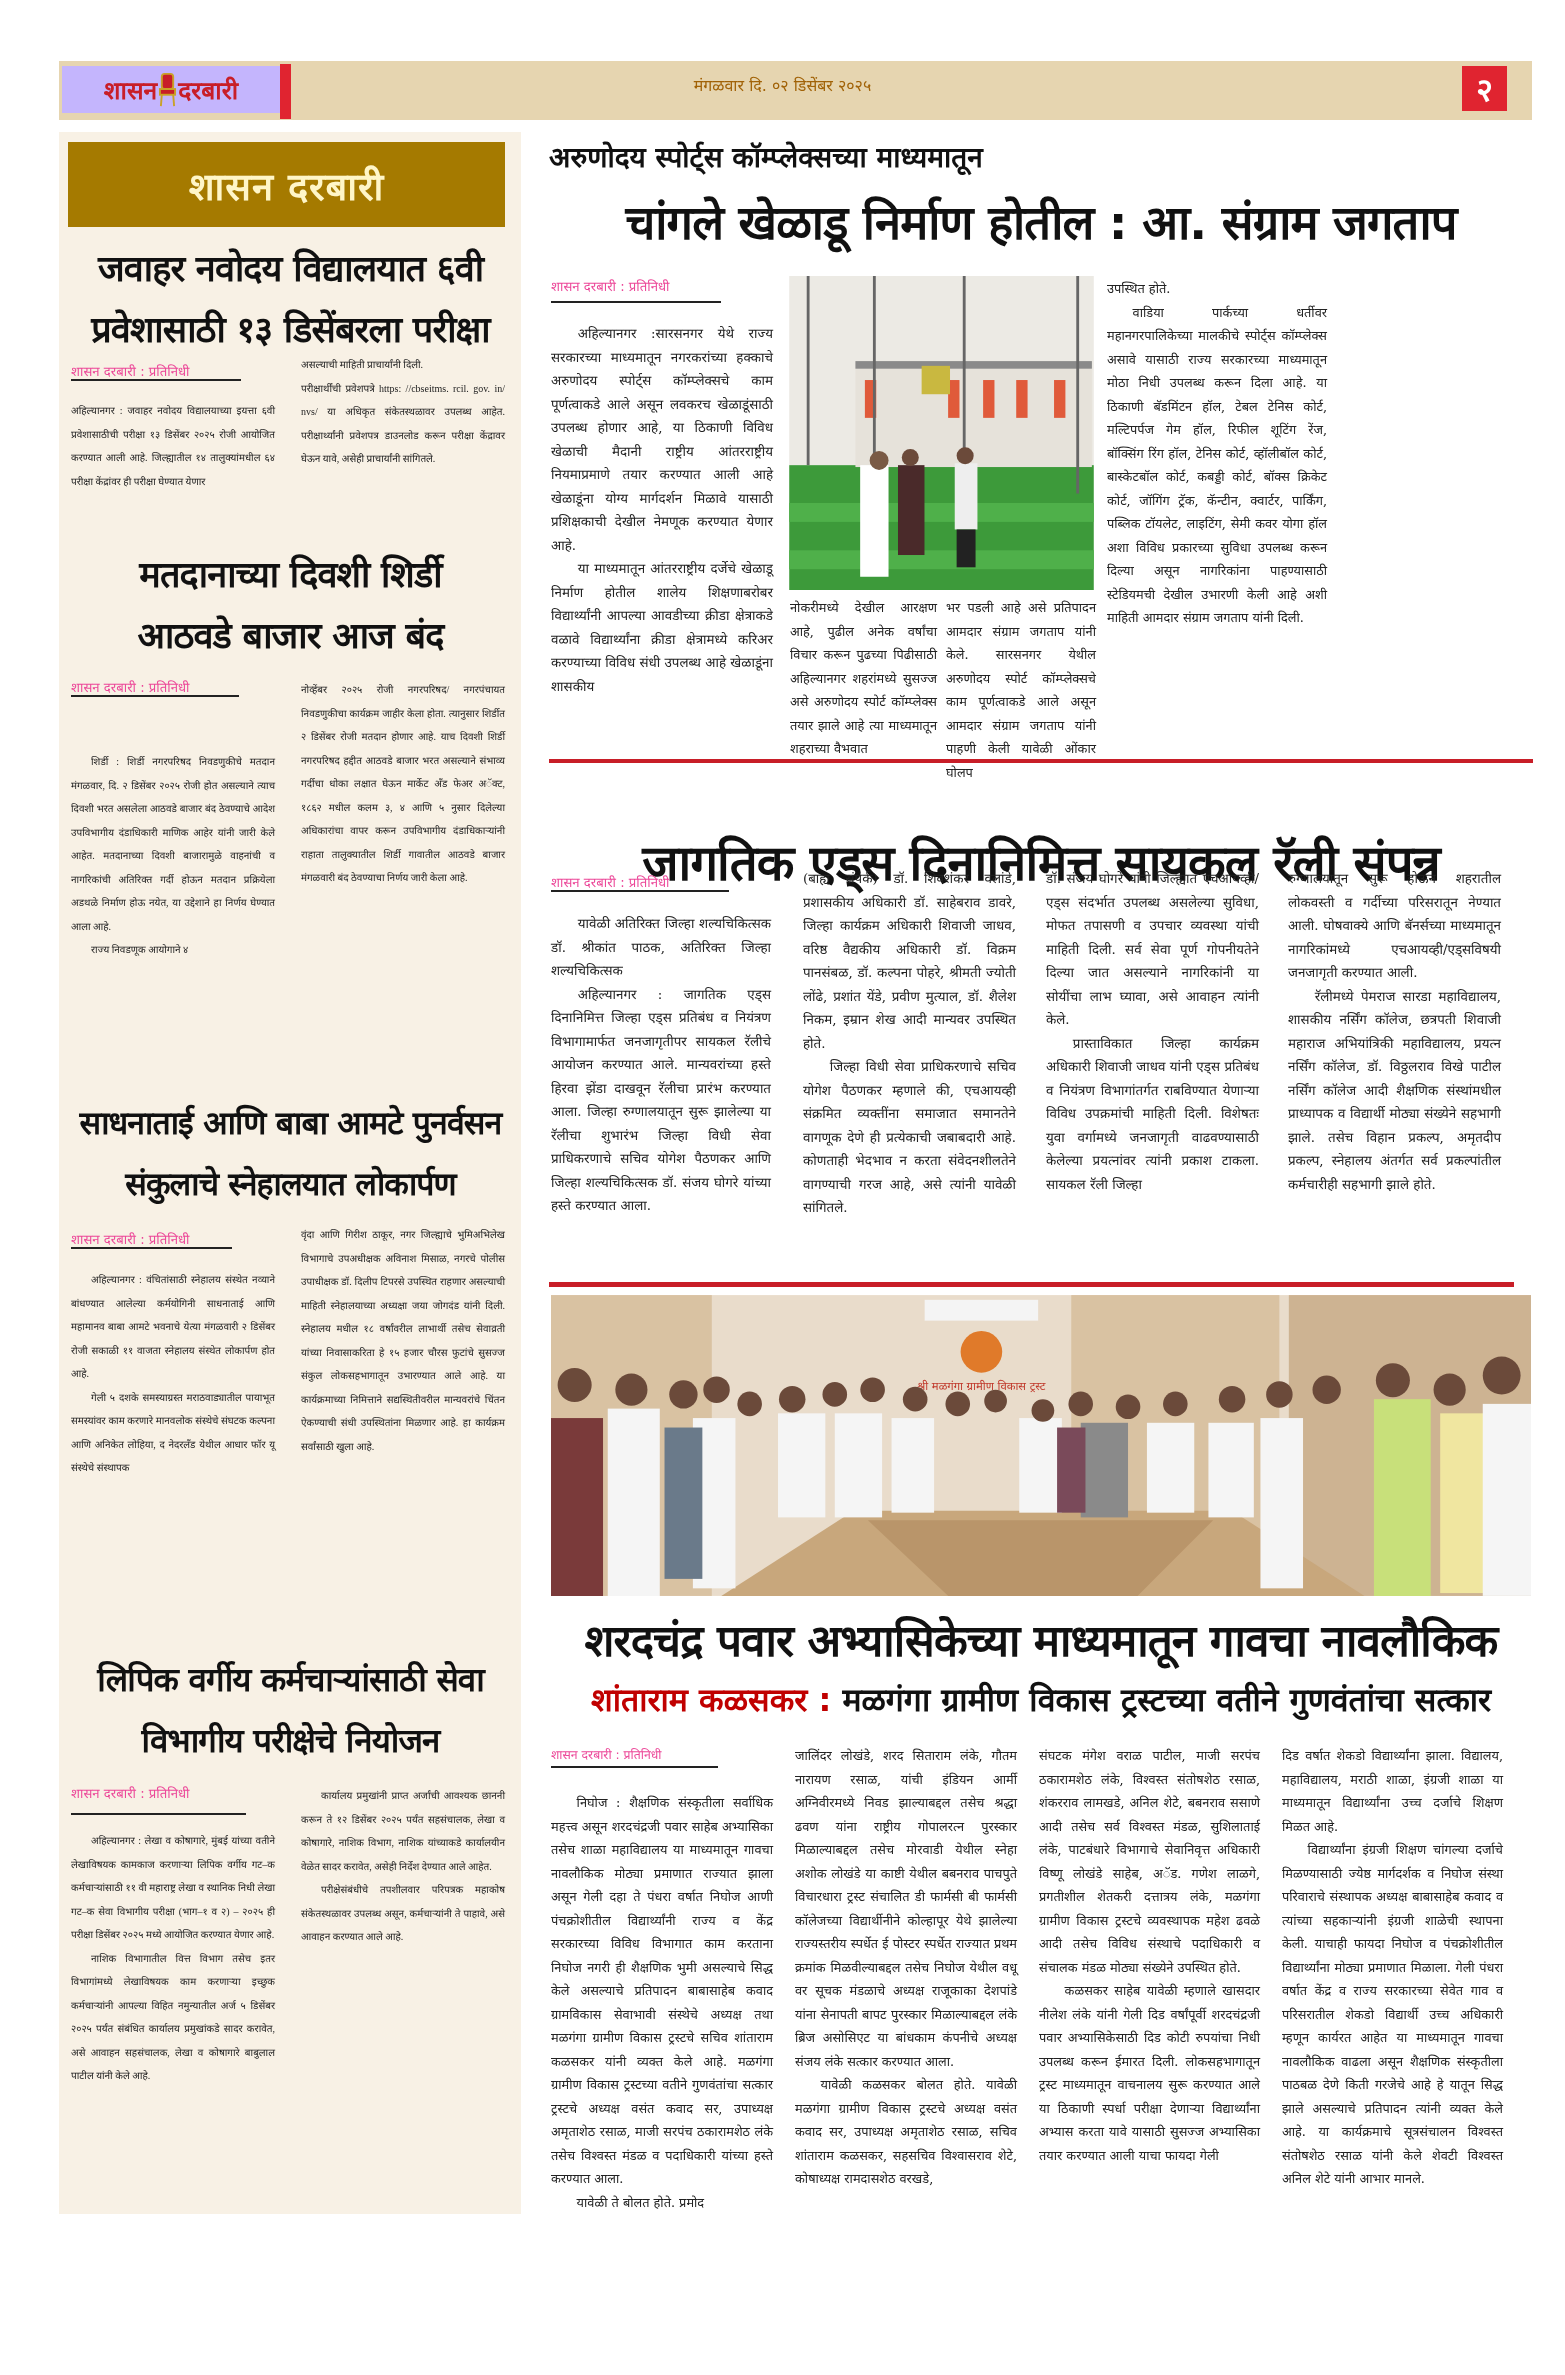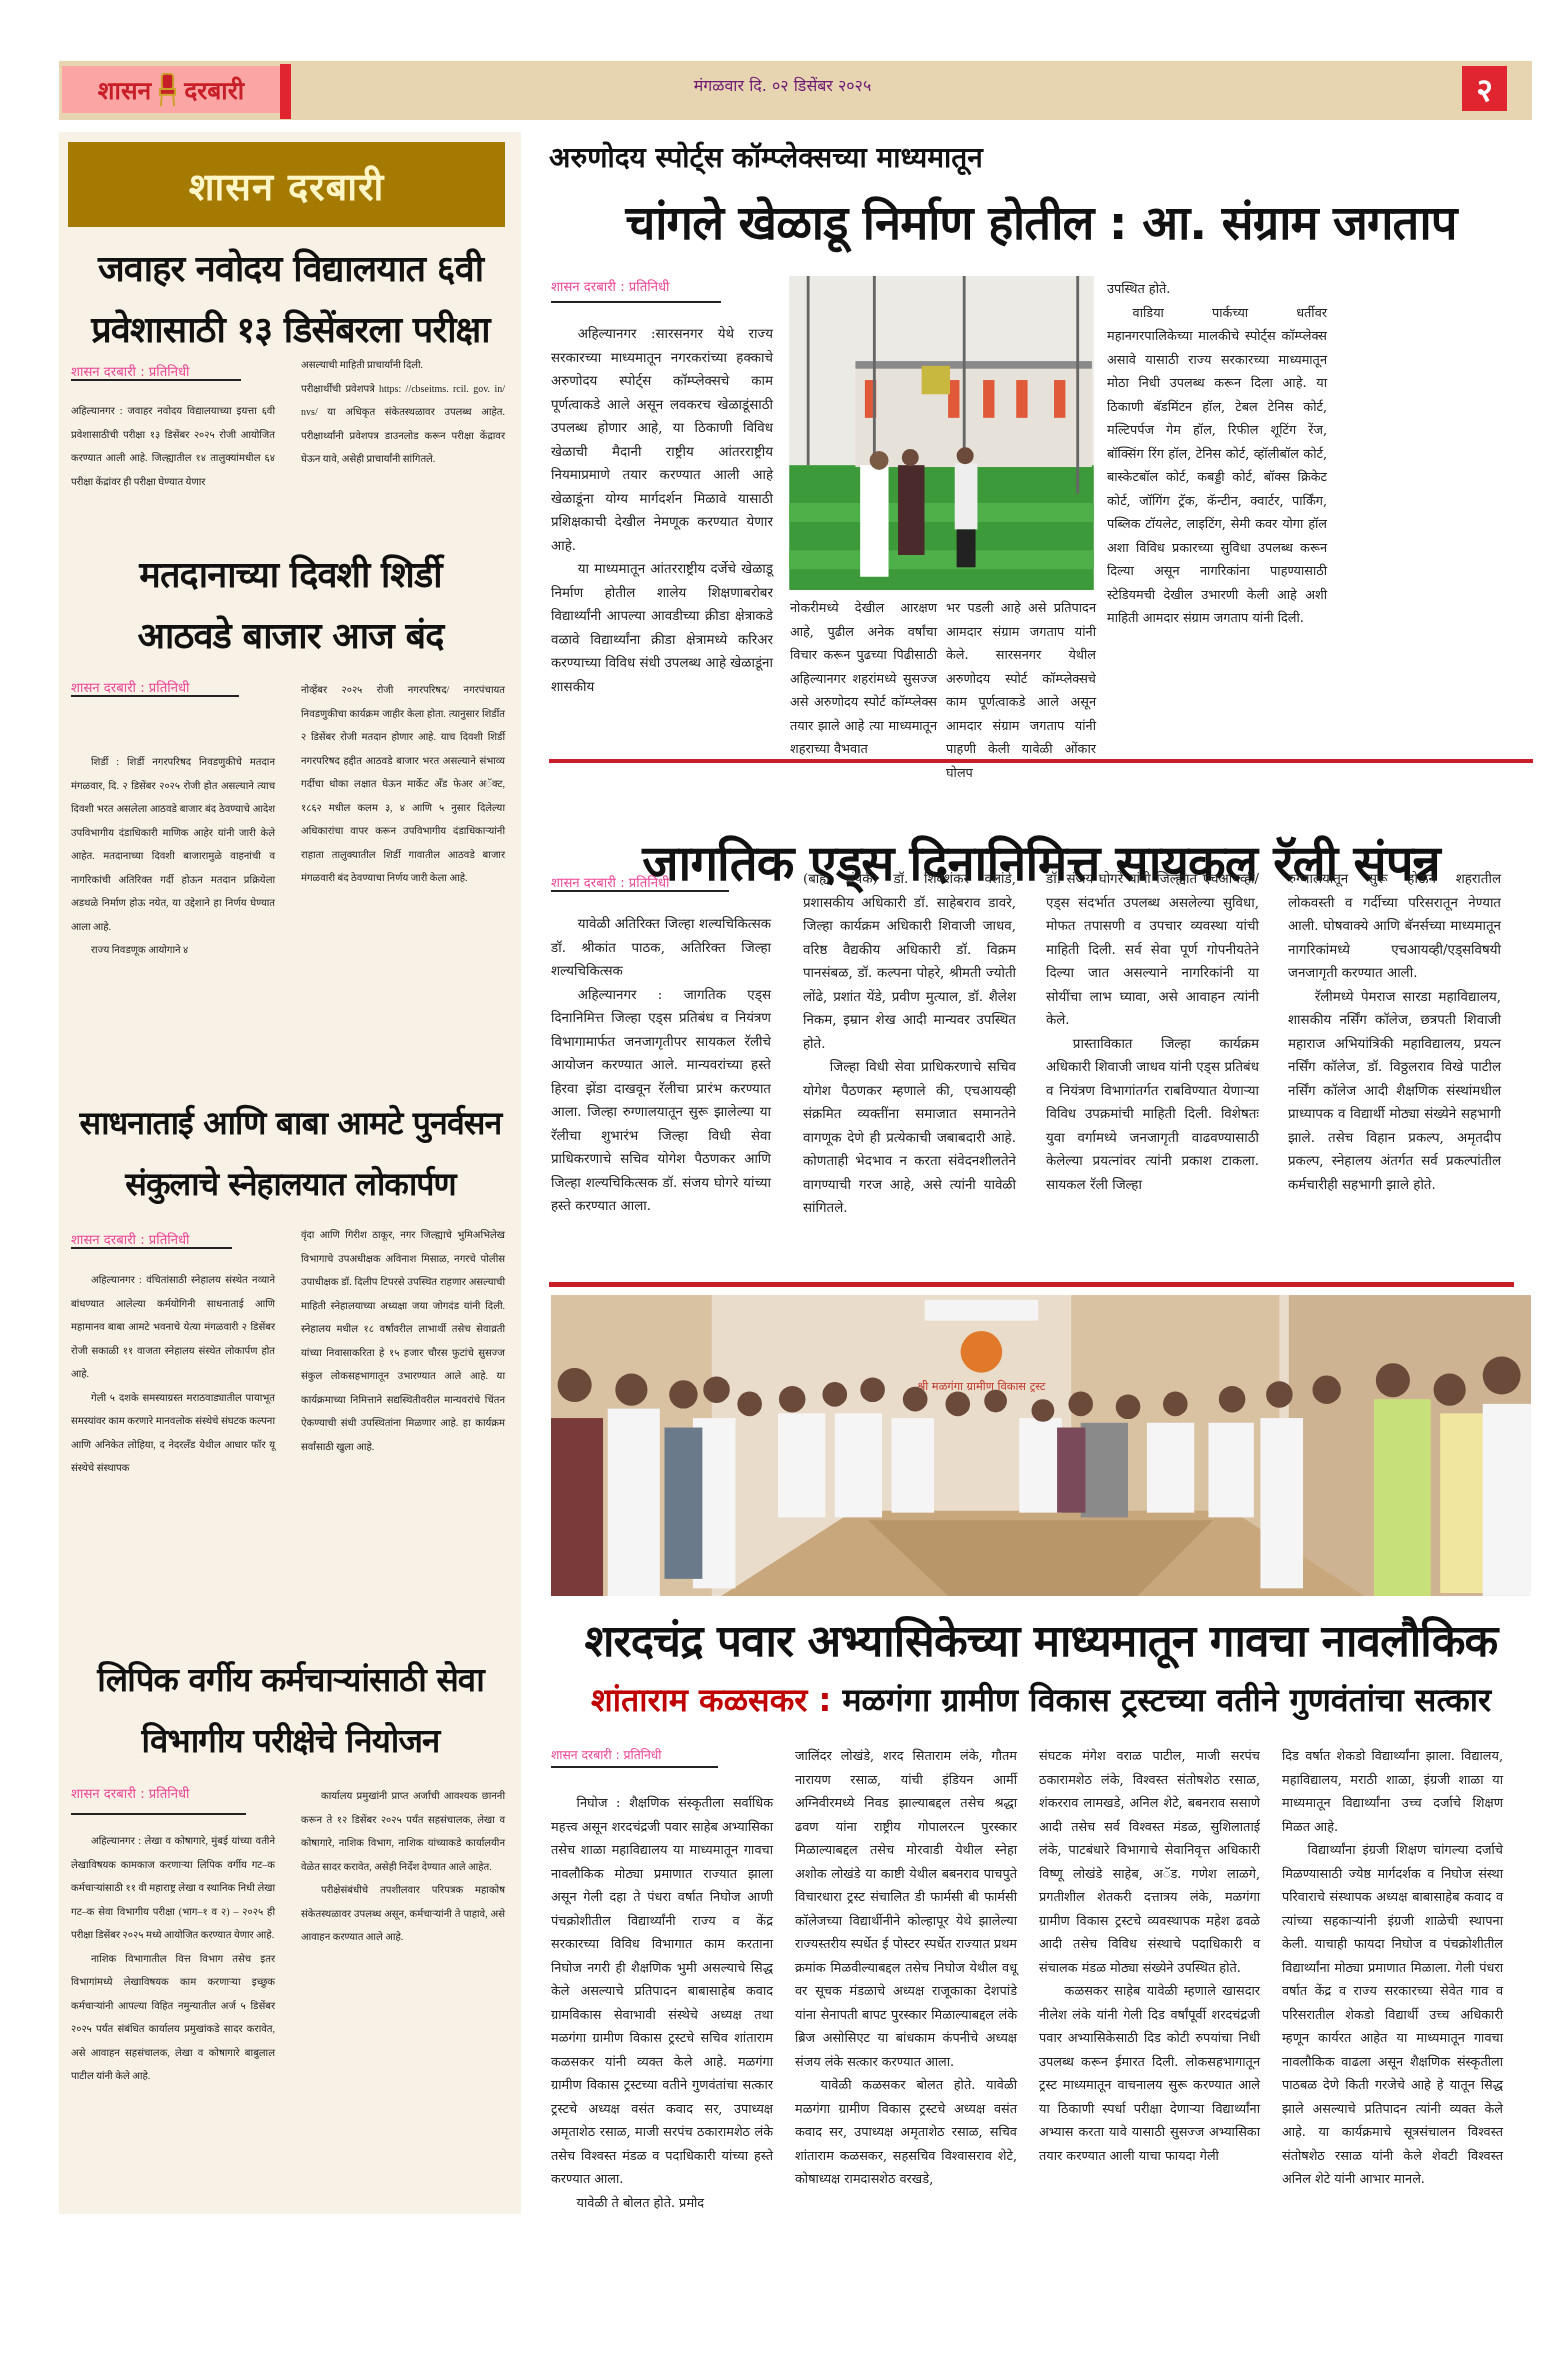--- a/index.html
+++ b/index.html
@@ -1,23 +1,23 @@
 <!DOCTYPE html>
 <html style="font-size:15px"><head>
 <meta charset="utf-8">
 <style>
   html,body{margin:0;padding:0;background:#ffffff;}
   body{width:1565px;height:2375px;position:relative;overflow:hidden;font-family:"DejaVu Sans",sans-serif;color:#222;}
   .abs{position:absolute;}
   
   #masthead{left:59px;top:61px;width:1473px;height:59px;background:#e6d5b0;}
-  #logo{left:62px;top:66px;width:218px;height:47px;background:#fca5a5;display:flex;align-items:center;justify-content:center;gap:6px;}
+  #logo{left:62px;top:66px;width:218px;height:47px;background:#c4b5fd;display:flex;align-items:center;justify-content:center;gap:0;}
   #logo .w{font-family:"DejaVu Sans",sans-serif;font-weight:bold;color:#c81e28;font-size:24.6px;}
   #logo-bar{left:280px;top:64px;width:11.4px;height:55px;background:#e02430;}
-  #date{left:0;width:1565px;top:74px;text-align:center;font-size:16px;color:#701a75;}
+  #date{left:0;width:1565px;top:74px;text-align:center;font-size:16px;color:#a16207;}
   #page-no{left:1462px;top:66px;width:45px;height:45px;background:#e02430;color:#fff;font-size:32px;font-weight:bold;display:flex;align-items:center;justify-content:center;}
   
   #left-col{left:59px;top:132px;width:462px;height:2082px;background:#f8f1e5;}
   #section-box{left:68px;top:142px;width:437px;height:85px;background:#a57a00;color:#fff6c8;font-size:38px;font-weight:bold;display:flex;align-items:center;justify-content:center;letter-spacing:0.9px;}
   .lhead{position:absolute;left:68px;width:445px;text-align:center;font-weight:bold;font-size:36px;line-height:61px;color:#111;font-family:"DejaVu Sans",sans-serif;letter-spacing:-0.9px;}
   .byline{position:absolute;font-size:13.2px;color:#ec4899;}
   .byline-rule{position:absolute;height:1.9px;background:#222;}
   .col{position:absolute;font-family:Liberation Serif, serif;font-size:10px;line-height:23.5px;color:#222;text-align:justify;}
   .col p{margin:0;text-indent:2em;}
   .col p.ni{text-indent:0;}

